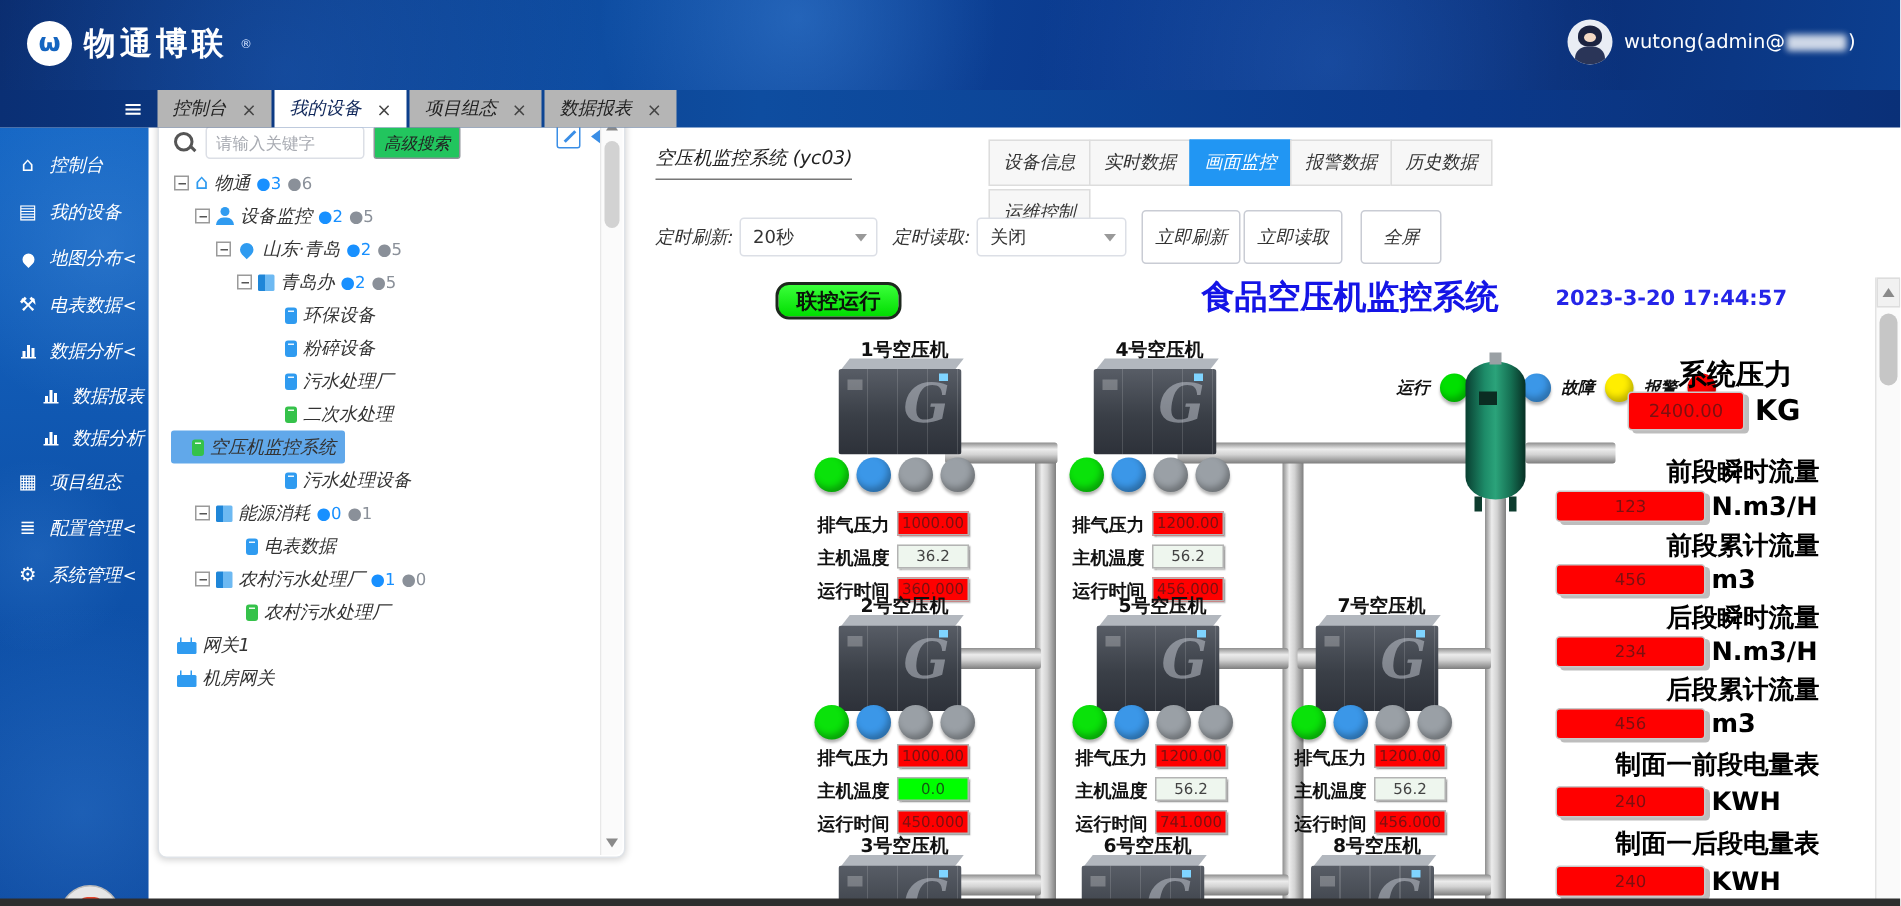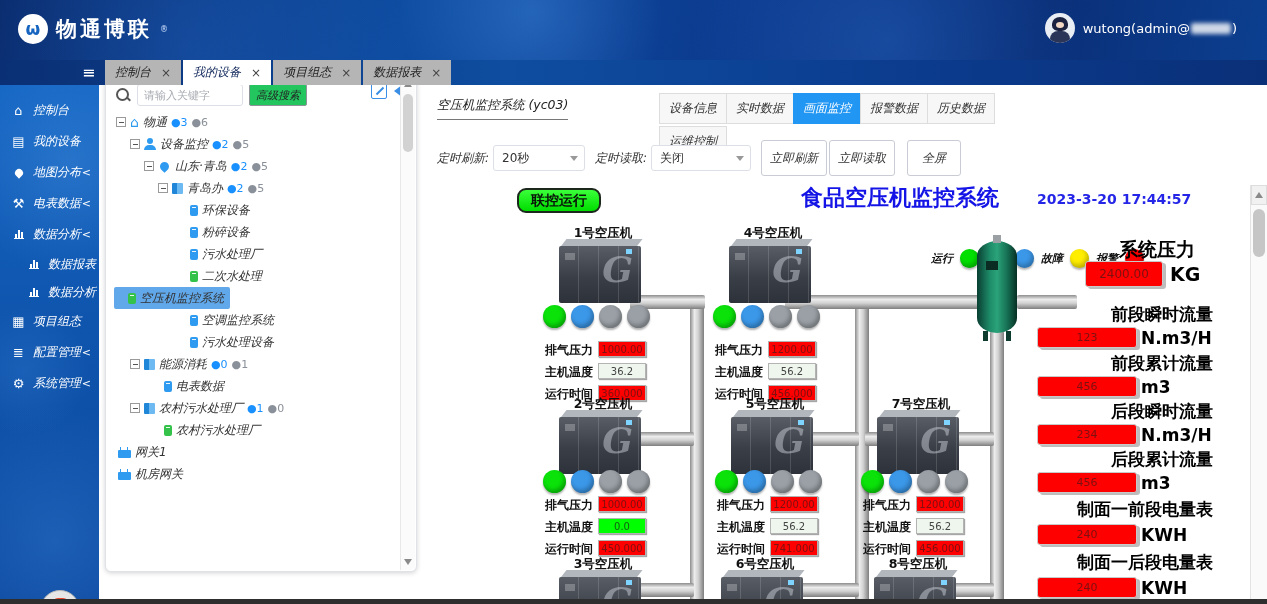--- a/index.html
+++ b/index.html
@@ -363,25 +363,20 @@
         <span>二次水处理</span>
       </div>
       <div class="tnode selected" style="">
         <span class="tspacer"></span>
           <span class="tdev green"></span>
         <span>空压机监控系统</span>
       </div>
       <div class="tnode" style="padding-left:62px">
         <span class="tspacer"></span>
           <span class="tdev blue"></span>
-        <span>空调监控系统</span>
-      </div>
-      <div class="tnode" style="padding-left:62px">
-        <span class="tspacer"></span>
-          <span class="tdev blue"></span>
         <span>污水处理设备</span>
       </div>
       <div class="tnode" style="padding-left:16px">
         <span class="texp"></span>
         <span class="tbldg"></span>
         <span>能源消耗</span>
         <span class="cnt on">●0</span>
         <span class="cnt off">●1</span>
       </div>
       <div class="tnode" style="padding-left:36px">

